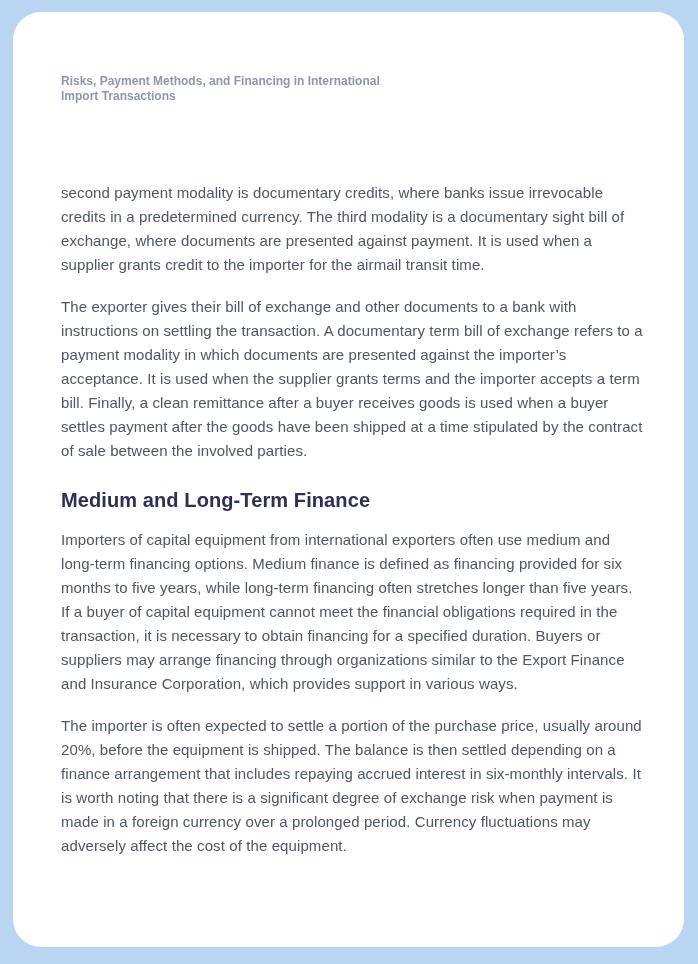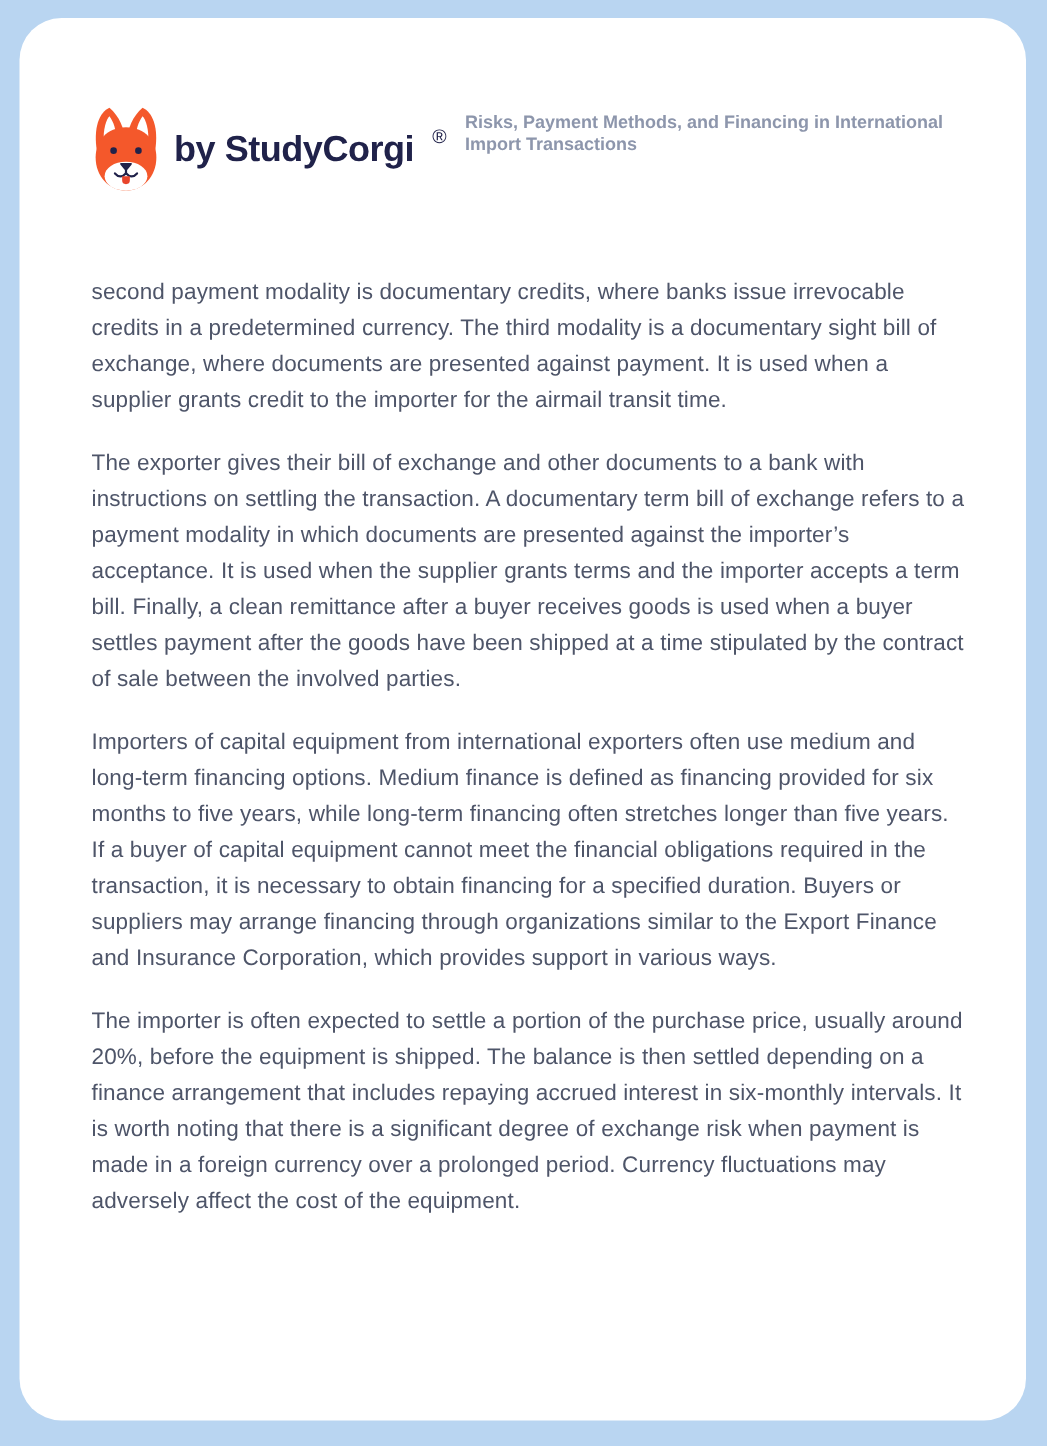--- a/index.html
+++ b/index.html
@@ -69,21 +69,21 @@
   }
   .doc-url {
     font-size: 12px;
     line-height: 14px;
     text-decoration: none;
     color: var(--muted-header, #8d96ac);
     word-break: break-all;
     display: block;
   }
   .article {
-    margin-top: 54px;
+    margin-top: 70px;
     max-width: 590px;
     color: var(--body-text, #4e5569);
   }
   .article p {
     margin: 0 0 18px;
     font-size: 15px;
     line-height: 24px;
     letter-spacing: 0.1px;
   }
   .section-heading {
@@ -94,53 +94,28 @@
     letter-spacing: 0.1px;
   }
 </style>
 </head>
 <body>
 
 <div class="card">
 
   <div class="doc-header">
 
-    <div class="logo-wrap">
-      <svg class="logo-icon" viewBox="0 0 50 64" aria-hidden="true">
-
-        <path class="c-orange" d="M4 34 C1 16 6 5 13 2 C20 8 24 17 24 26 L20 34 Z"></path>
-        <path class="c-white" d="M9 28 C8 17 11 10 13 8 C16 12 18 18 18 25 Z"></path>
-
-        <path class="c-orange" d="M46 34 C49 16 44 5 37 2 C30 8 26 17 26 26 L30 34 Z"></path>
-        <path class="c-white" d="M41 28 C42 17 39 10 37 8 C34 12 32 18 32 25 Z"></path>
-
-        <path class="c-orange" d="M25 16 C11 16 3 26 3 38 C3 52 13 62 25 62 C37 62 47 52 47 38 C47 26 39 16 25 16 Z"></path>
-
-        <ellipse class="c-white" cx="25" cy="51.5" rx="15.5" ry="10.5"></ellipse>
-
-        <circle class="c-dark" cx="16" cy="33" r="2.4"></circle>
-        <circle class="c-dark" cx="34" cy="33" r="2.4"></circle>
-
-        <path class="c-dark" d="M21.3 42 L28.7 42 Q29.8 42 29 43.2 L26 46.8 Q25 48 24 46.8 L21 43.2 Q20.2 42 21.3 42 Z"></path>
-
-        <path class="mouth-stroke" d="M25 47 L25 49.4"></path>
-        <path class="mouth-stroke" d="M17 49.5 Q21 54 25 49.4 Q29 54 33 49.5"></path>
-
-        <path class="c-tongue" d="M22.2 51.5 L27.8 51.5 L27.8 54.5 A2.8 2.8 0 0 1 22.2 54.5 Z"></path>
-      </svg>
-      <span class="brand">by StudyCorgi</span>
-      <span class="reg-mark">®</span>
-    </div>
 
     <div class="doc-meta">
       <p class="doc-title">Risks, Payment Methods, and Financing in International Import Transactions</p>
     </div>
 
   </div>
 
   <div class="article">
     <p>second payment modality is documentary credits, where banks issue irrevocable credits in a predetermined currency. The third modality is a documentary sight bill of exchange, where documents are presented against payment. It is used when a supplier grants credit to the importer for the airmail transit time.</p>
     <p>The exporter gives their bill of exchange and other documents to a bank with instructions on settling the transaction. A documentary term bill of exchange refers to a payment modality in which documents are presented against the importer’s acceptance. It is used when the supplier grants terms and the importer accepts a term bill. Finally, a clean remittance after a buyer receives goods is used when a buyer settles payment after the goods have been shipped at a time stipulated by the contract of sale between the involved parties.</p>
+    <h2 class="section-heading">Medium and Long-Term Finance</h2>
     <p>Importers of capital equipment from international exporters often use medium and long-term financing options. Medium finance is defined as financing provided for six months to five years, while long-term financing often stretches longer than five years. If a buyer of capital equipment cannot meet the financial obligations required in the transaction, it is necessary to obtain financing for a specified duration. Buyers or suppliers may arrange financing through organizations similar to the Export Finance and Insurance Corporation, which provides support in various ways.</p>
     <p>The importer is often expected to settle a portion of the purchase price, usually around 20%, before the equipment is shipped. The balance is then settled depending on a finance arrangement that includes repaying accrued interest in six-monthly intervals. It is worth noting that there is a significant degree of exchange risk when payment is made in a foreign currency over a prolonged period. Currency fluctuations may adversely affect the cost of the equipment.</p>
   </div>
 
 </div>
 
 </body></html>

